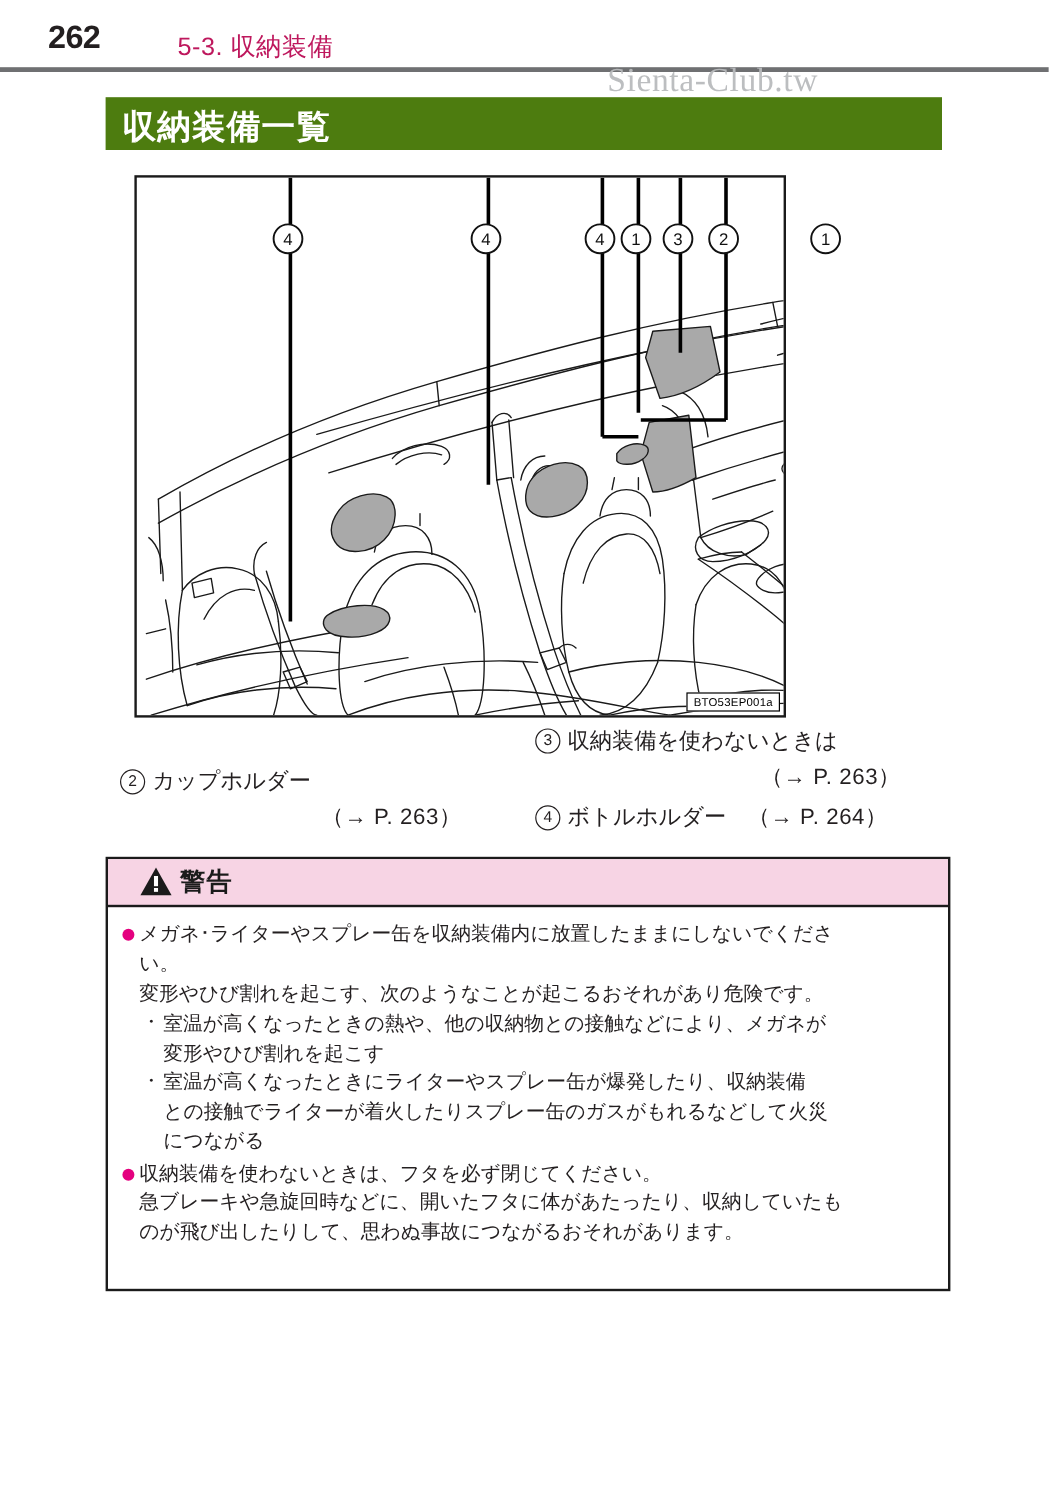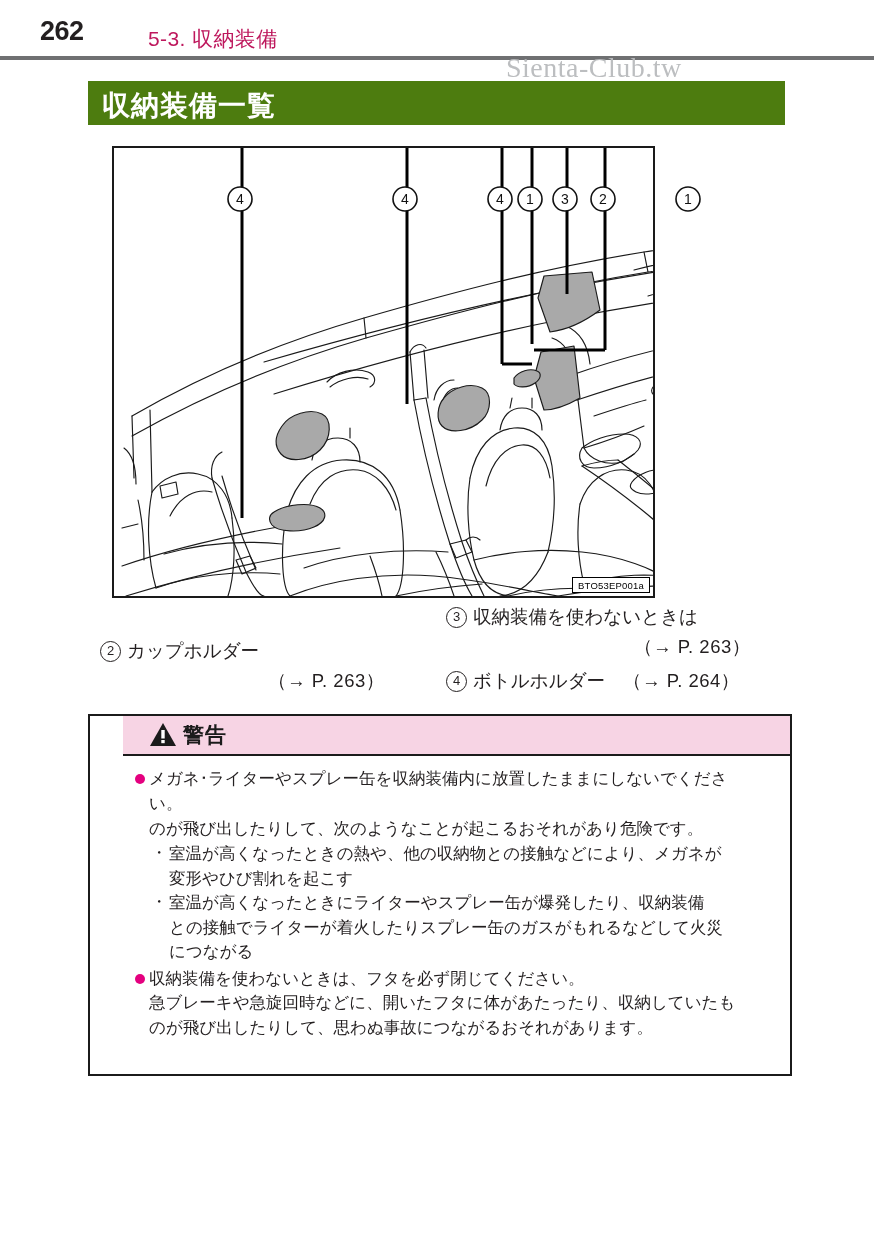--- a/index.html
+++ b/index.html
@@ -129,21 +129,20 @@
   #leg-4 { left: 350px; top: 64px; }
 
   
   #warning-box {
     position: absolute;
     left: 88px; top: 714px;
     width: 704px; height: 362px;
     border: 2px solid #1b1b1b;
     box-sizing: border-box;
     background: #ffffff;
-    padding-left: 33px;
   }
   #warning-head {
     position: relative;
     height: 38px;
     background: #f7d4e4;
     border-bottom: 2px solid #1b1b1b;
   }
   #warn-tri {
     position: absolute;
     left: 26px; top: 6px;
@@ -412,21 +411,21 @@
     </svg>
     <div id="warn-title">警告</div>
   </div>
 
   <div id="warning-body">
 
     <div class="w-item">
       <span class="w-bullet"></span>
       <div class="w-lead">メガネ･ライターやスプレー缶を収納装備内に放置したままにしないでくださ</div>
       <div class="w-lead">い。</div>
-      <div class="w-cont">のが飛び出したりして、次のようなことが起こるおそれがあり危険です。</div>
+      <div class="w-cont">変形やひび割れを起こす、次のようなことが起こるおそれがあり危険です。</div>
     </div>
 
     <div class="w-sub tight">
       <span class="w-sub-dot">・</span>
       <div class="w-sub-txt">室温が高くなったときの熱や、他の収納物との接触などにより、メガネが</div>
       <div class="w-sub-txt">変形やひび割れを起こす</div>
     </div>
 
     <div class="w-sub tight">
       <span class="w-sub-dot">・</span>

